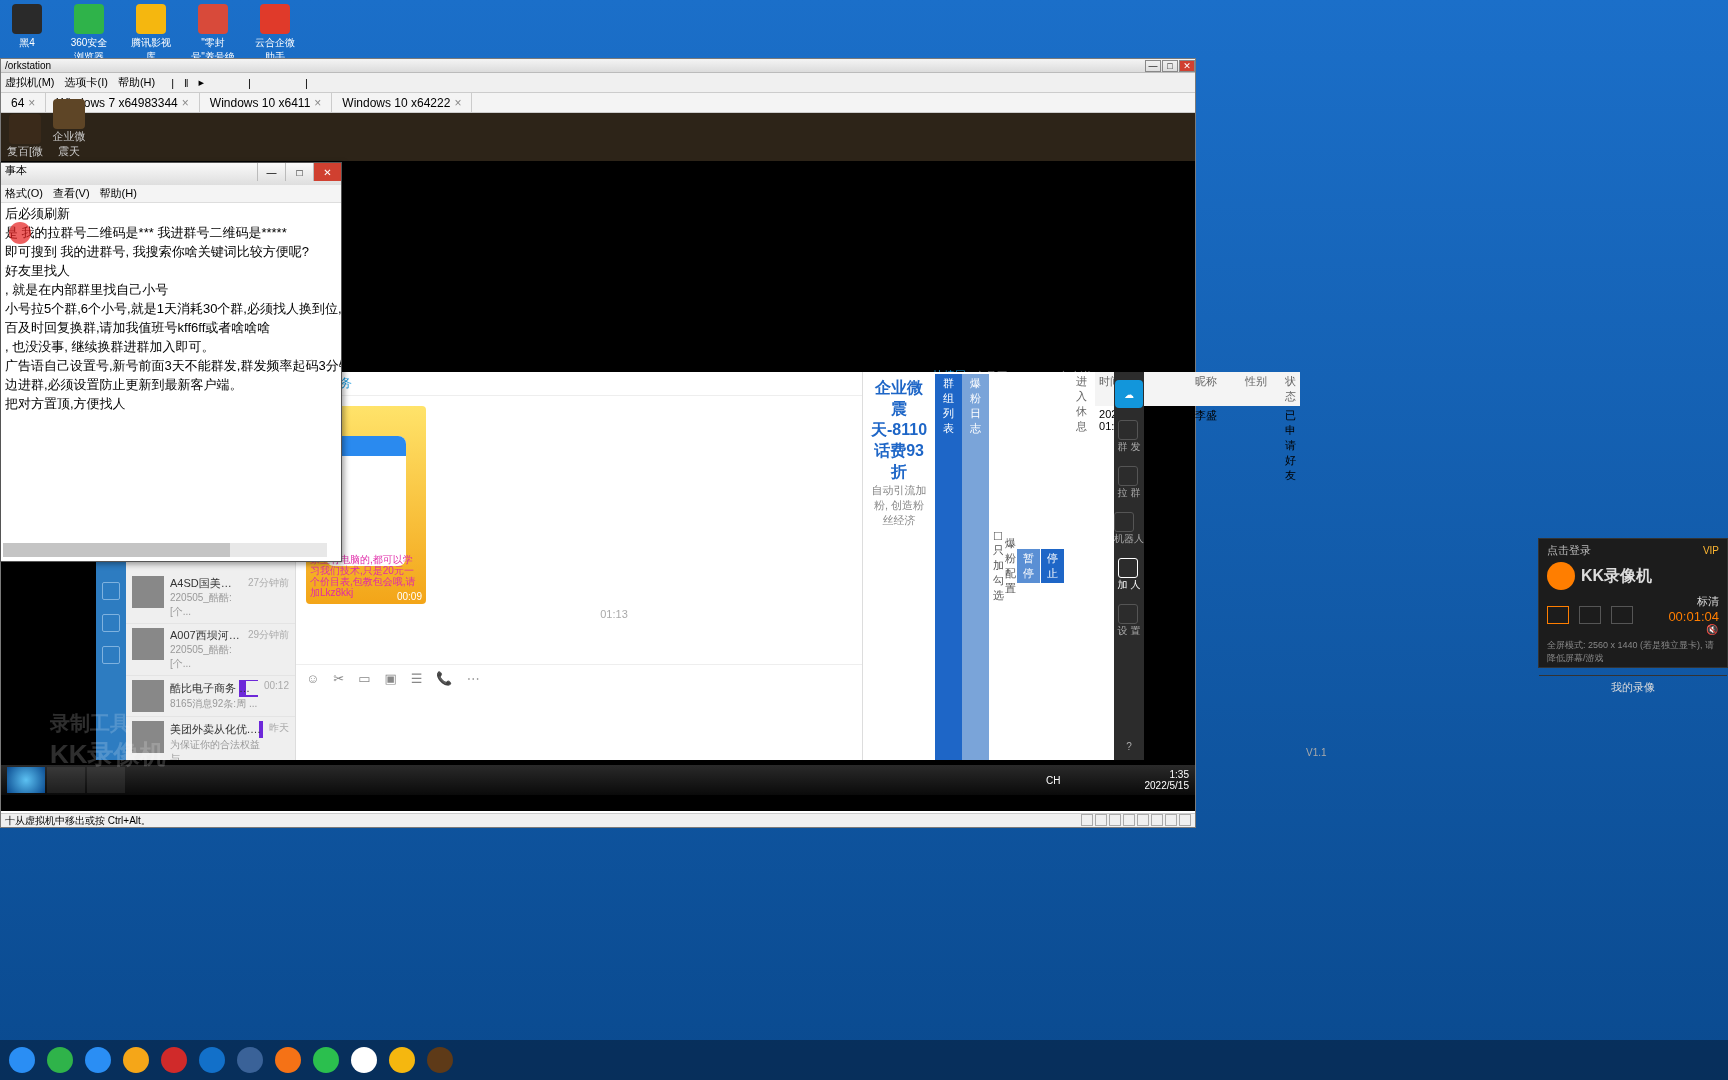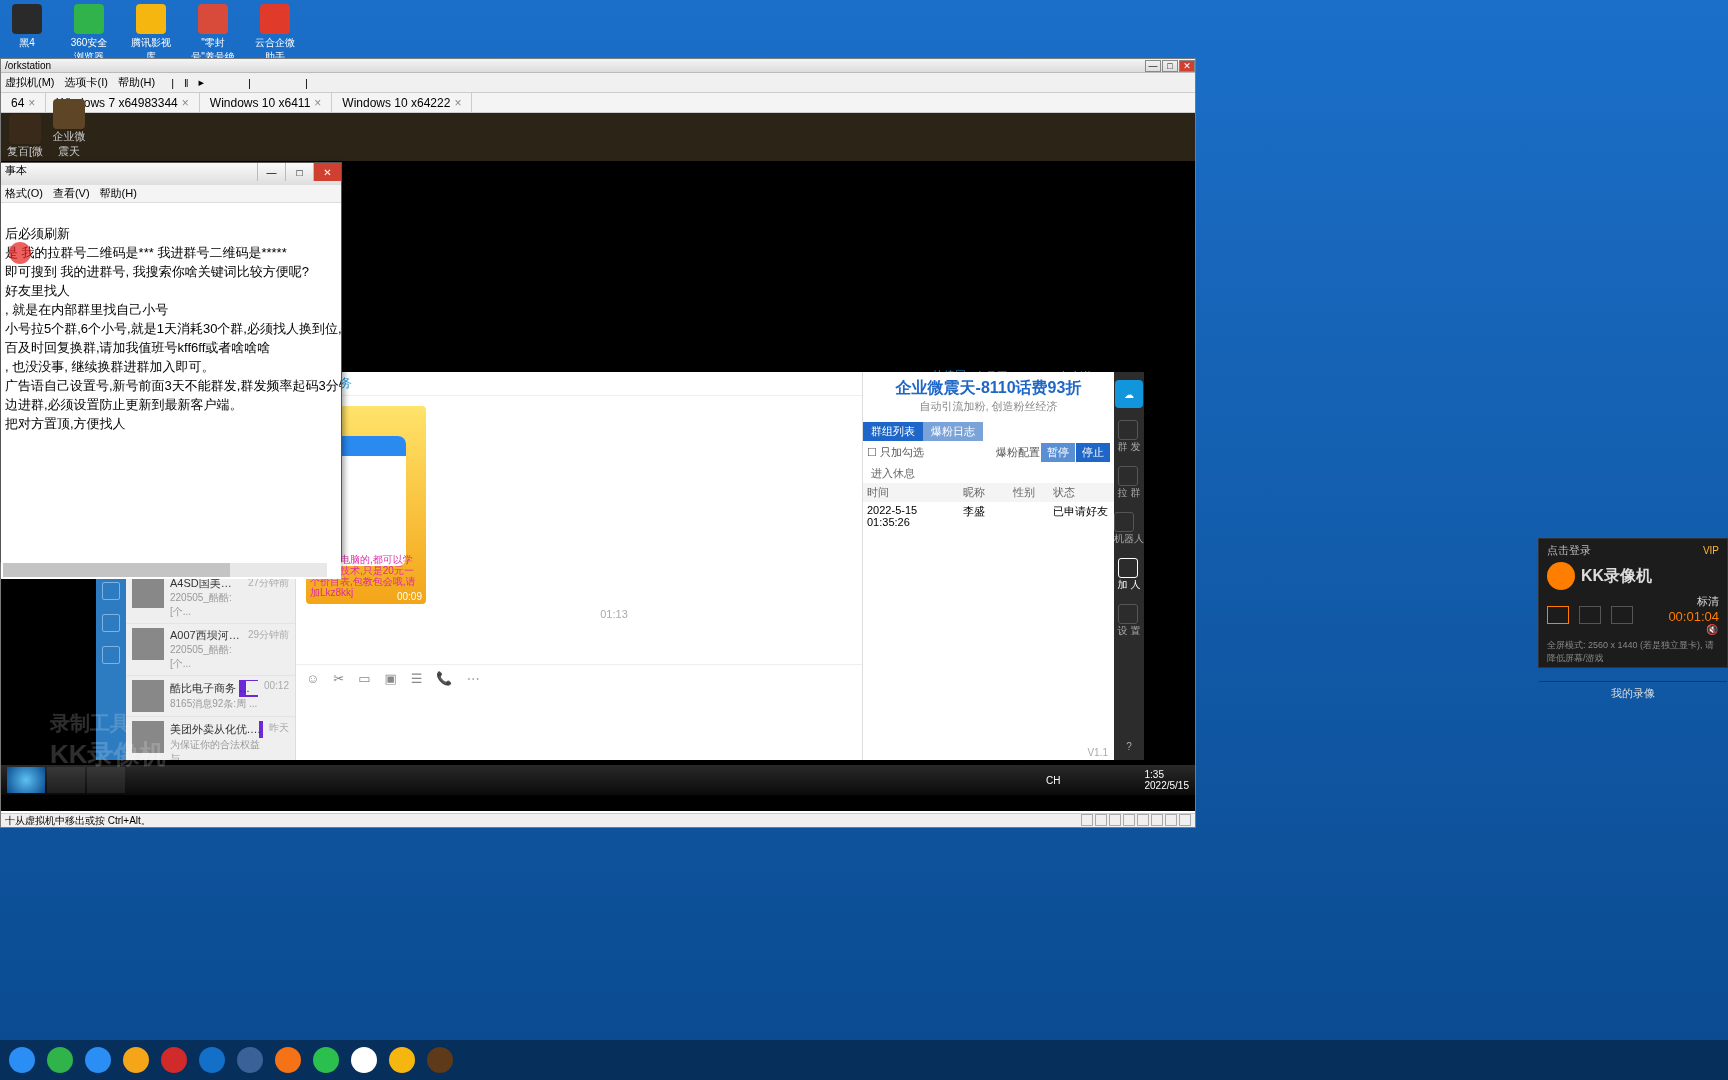--- a/index.html
+++ b/index.html
@@ -28,21 +28,21 @@
 .guest-top .gicon { width:40px; text-align:center; }
 .guest-top .gicon .box { width:32px; height:30px; background:#5e4526; border-radius:4px; margin:0 auto;}
 
 
 .notepad { position:absolute; top:162px; left:0; width:342px; height: 400px; background:#fff; border:1px solid #555; box-shadow: 2px 2px 6px rgba(0,0,0,.4); z-index:20; }
 .np-title { height:22px; background: linear-gradient(#fafafa,#dedede); display:flex; justify-content:flex-end; }
 .np-wc { display:flex; }
 .np-wc div{ width:28px; height:18px; border-left:1px solid #bbb; display:flex; align-items:center; justify-content:center; font-size:10px;}
 .np-wc .clz{ background:#d04030; color:#fff;}
 .np-menu { height:18px; background:#f4f4f4; border-bottom:1px solid #ddd; font-size:11px; padding-left:4px; display:flex; gap:10px; align-items:center;}
-.np-body { padding:2px 4px; font-size:13px; color:#000; height: 356px; overflow:hidden; position:relative; background:#fff;margin-top:20px;}
+.np-body { padding:2px 4px; font-size:13px; color:#000; height: 356px; overflow:hidden; position:relative; background:#fff;}
 .np-body p { margin-bottom: 1px; white-space: nowrap; }
 .np-body .hl { position:absolute; top:19px; left:8px; width:22px; height:22px; border-radius:50%; background:rgba(230,30,30,.7); }
 .np-scroll { position:absolute; bottom:2px; left:2px; right:14px; height:14px; background:#e8e8e8; }
 .np-scroll .thumb{width:70%;height:100%;background:#c4c4c4;}
 
 
 .chat { position:absolute; top:372px; left:96px; width:1046px; height:388px; background:#fff; z-index:5; display:flex; }
 .chat-farleft { width:30px; background:#2d7cc1; display:flex; flex-direction:column; align-items:center; gap:14px; padding-top:210px; color:#cfe3f4;}
 .chat-farleft div{width:18px;height:18px;border:1px solid #7fb2df;border-radius:2px;}
 .chat-list { width:170px; background:#efefef; border-right:1px solid #ddd; overflow:hidden; padding-top:200px;}
@@ -70,21 +70,21 @@
 .chat-right { width:210px; border-left:1px solid #eee; display:flex; flex-direction:column;}
 .chat-rtabs { display:flex; height:24px; border-bottom:1px solid #eee; font-size:11px;}
 .chat-rtabs div{ flex:1; display:flex; align-items:center; justify-content:center; color:#888;}
 .chat-rtabs .act{ color:#1296db; border-bottom:2px solid #1296db;}
 .chat-rbody { flex:1; display:flex; flex-direction:column; align-items:center; justify-content:center; gap:10px; padding:10px; color:#aaa; font-size:11px; text-align:center;}
 .chat-rbody .up{ width:56px; height:48px; border:1px solid #ddd; border-radius:4px; display:flex; align-items:center; justify-content:center; font-size:20px; color:#ccc;}
 .chat-rbody a{ color:#1296db; text-decoration:none;}
 
 
 .auto { position:absolute; top:372px; left:862px; width:282px; height:388px; background:#fff; border-left:1px solid #ddd; z-index:6; display:flex;}
-.auto-main{flex:1; display:flex; flex-direction:column; min-width:0;}
+.auto-main{flex:1; display:flex; flex-direction:row; min-width:0;}
 .auto-head { padding:6px 8px; text-align:center;}
 .auto-head .t{ color:#1e66c7; font-size:16px; font-weight:bold;}
 .auto-head .s{ color:#888; font-size:11px;}
 .auto-ctrl { display:flex; gap:1px; font-size:11px; padding:2px 4px; align-items:center;}
 .auto-ctrl .btn{ padding:2px 6px; background:#1e66c7; color:#fff; }
 .auto-ctrl .btn2{ padding:2px 6px; background:#5a8fd4; color:#fff; }
 .auto-ctrl .chk{ flex:1; color:#555;}
 .auto-ctrl .cfg{ color:#555;}
 .auto-tabs { display:flex; font-size:11px; margin-top:2px;}
 .auto-tabs div{ padding:2px 8px; background:#1e66c7; color:#fff;}
@@ -107,40 +107,40 @@
 .auto-side .ico{ width:20px; height:20px; border:1px solid #555; border-radius:3px;}
 .auto-side .logo{ width:28px;height:28px; background:#1296db; border-radius:4px; color:#fff; display:flex;align-items:center;justify-content:center;}
 .auto-side .active{ color:#fff;}
 
 
 .guest-taskbar { position:absolute; bottom:16px; left:0; right:0; height:30px; background:linear-gradient(#2a2a2a,#0a0a0a); display:flex; align-items:center; justify-content:space-between; padding:0 6px; z-index:4;}
 .guest-taskbar .l{display:flex; gap:2px;}
 .guest-taskbar .l div{ width:38px; height:26px; background:rgba(255,255,255,.08); }
 .guest-taskbar .r{ color:#fff; font-size:10px; display:flex; align-items:center; gap:6px;}
 .guest-taskbar .r .tray div{width:12px;height:12px;}
-.guest-taskbar .clock{text-align:left;}
+.guest-taskbar .clock{text-align:right;}
 
 
 .wm { position:absolute; top:710px; left:50px; color:rgba(255,255,255,.18); font-size:20px; font-weight:bold; z-index:30; pointer-events:none;}
 
 
 .kk { position:absolute; top:538px; right:0; width:190px; height:130px; background:#1c1c1c; color:#ddd; font-size:11px; border:1px solid #333;}
 .kk .top{ display:flex; justify-content:space-between; padding:4px 8px; align-items:center;}
 .kk .top a{color:#bbb;}
 .kk .top .vip{ color:#ffb732; font-size:10px;}
 .kk .logo { display:flex; align-items:center; gap:6px; padding:0 8px;}
 .kk .logo .c{width:28px;height:28px;border-radius:50%;background:#ff7e00;}
 .kk .logo .n{font-size:16px;font-weight:bold;}
 .kk .row{ display:flex; align-items:center; padding:4px 8px; gap:10px;}
 .kk .row .ic{width:22px;height:18px;border:1px solid #555;}
 .kk .row .ic.act{border-color:#ff7e00;}
 .kk .tm{ margin-left:auto; text-align:right;}
 .kk .tm .t{color:#ff7e00;font-size:13px;}
 .kk .info{ font-size:9px; color:#888; padding:0 8px;}
-.kk .bot{ display:flex; margin-top:16px;}
+.kk .bot{ display:flex; margin-top:10px;}
 .kk .bot div{flex:1;text-align:center;padding:4px;border-top:1px solid #333;}
 
 
 .host-taskbar { position:absolute; bottom:0; left:0; right:0; height:40px; background:rgba(5,25,50,.55); display:flex; align-items:center; padding:0 4px; gap:2px;}
 .host-taskbar .titem { width:36px; height:34px; display:flex; align-items:center; justify-content:center; border-radius:2px;}
 .host-taskbar .titem .c{width:26px;height:26px;border-radius:50%;}
 </style>
 </head>
 <body>
 

